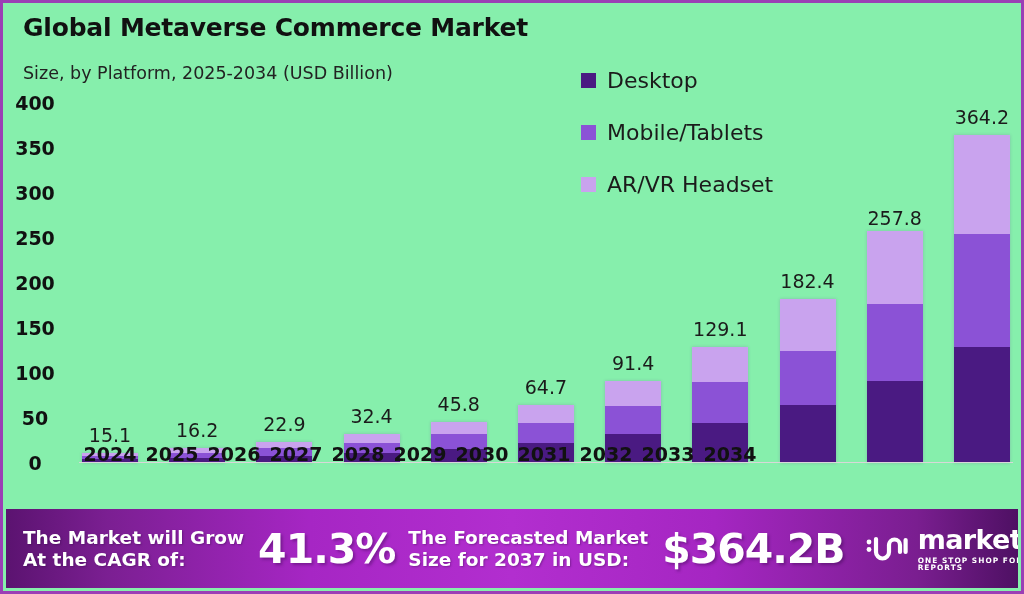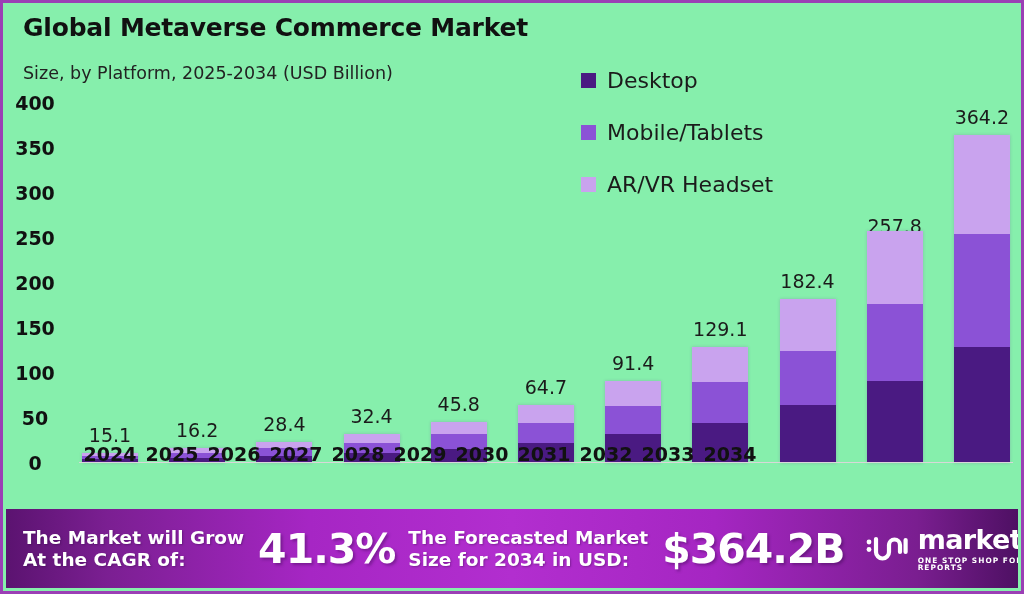--- a/index.html
+++ b/index.html
@@ -138,21 +138,21 @@
         </div>
         <div class="bar-col">
           <div class="bar-total" style="bottom: 21.58px;">16.2</div>
           <div class="bar-stack" style="height: 14.58px;">
             <div class="seg" style="background: rgb(201, 163, 238); height: 28.3951%;"></div>
             <div class="seg" style="background: rgb(139, 82, 214); height: 34.5679%;"></div>
             <div class="seg" style="background: rgb(74, 26, 130); height: 37.037%;"></div>
           </div>
         </div>
         <div class="bar-col">
-          <div class="bar-total" style="bottom: 27.61px;">28.4</div>
+          <div class="bar-total" style="bottom: 27.61px;">22.9</div>
           <div class="bar-stack" style="height: 20.61px;">
             <div class="seg" style="background: rgb(201, 163, 238); height: 29.2576%;"></div>
             <div class="seg" style="background: rgb(139, 82, 214); height: 34.4978%;"></div>
             <div class="seg" style="background: rgb(74, 26, 130); height: 36.2445%;"></div>
           </div>
         </div>
         <div class="bar-col">
           <div class="bar-total" style="bottom: 36.16px;">32.4</div>
           <div class="bar-stack" style="height: 29.16px;">
             <div class="seg" style="background: rgb(201, 163, 238); height: 29.9383%;"></div>
@@ -194,21 +194,21 @@
         </div>
         <div class="bar-col">
           <div class="bar-total" style="bottom: 171.16px;">182.4</div>
           <div class="bar-stack" style="height: 164.16px;">
             <div class="seg" style="background: rgb(201, 163, 238); height: 31.5241%;"></div>
             <div class="seg" style="background: rgb(139, 82, 214); height: 33.0592%;"></div>
             <div class="seg" style="background: rgb(74, 26, 130); height: 35.4167%;"></div>
           </div>
         </div>
         <div class="bar-col">
-          <div class="bar-total" style="bottom: 226px; margin-top: 44px;">257.8</div>
+          <div class="bar-total" style="bottom: 234px; margin-top: 44px;">257.8</div>
           <div class="bar-stack" style="height: 232.02px;">
             <div class="seg" style="background: rgb(201, 163, 238); height: 31.3809%;"></div>
             <div class="seg" style="background: rgb(139, 82, 214); height: 33.3204%;"></div>
             <div class="seg" style="background: rgb(74, 26, 130); height: 35.2987%;"></div>
           </div>
         </div>
         <div class="bar-col">
           <div class="bar-total" style="bottom: 334.78px;">364.2</div>
           <div class="bar-stack" style="height: 327.78px;">
             <div class="seg" style="background: rgb(201, 163, 238); height: 30.2581%;"></div>
@@ -235,21 +235,21 @@
     </div>
 
   <div id="banner">
     <div class="banner-text" id="b1">
       <div>The Market will Grow</div>
       <div>At the CAGR of:</div>
     </div>
     <div class="banner-big" id="b2">41.3%</div>
     <div class="banner-text" id="b3">
       <div>The Forecasted Market</div>
-      <div>Size for 2034 in USD:</div>
+      <div>Size for 2037 in USD:</div>
     </div>
     <div class="banner-big" id="b4">$364.2B</div>
 
     <div id="logo">
       <svg id="logo-mark" viewBox="0 0 44 32">
         <circle cx="4" cy="9" r="2.4" fill="#ffffff"></circle>
         <circle cx="4" cy="16.5" r="2.4" fill="#ffffff"></circle>
         <path d="M11 6 v13 a6.5 6.5 0 0 0 13 0 v-7" fill="none" stroke="#ffffff" stroke-width="4.2" stroke-linecap="round"></path>
         <path d="M24 12 a5.5 5.5 0 0 1 5.5 -5.5 a5.5 5.5 0 0 1 5.5 5.5 v7" fill="none" stroke="#ffffff" stroke-width="4.2" stroke-linecap="round"></path>
         <rect x="38.5" y="5" width="4.2" height="16" rx="2.1" fill="#ffffff"></rect>

